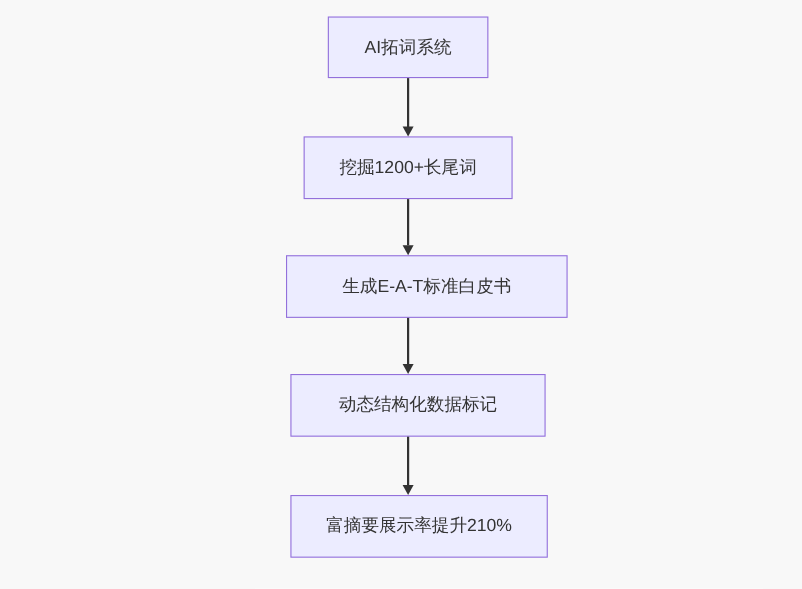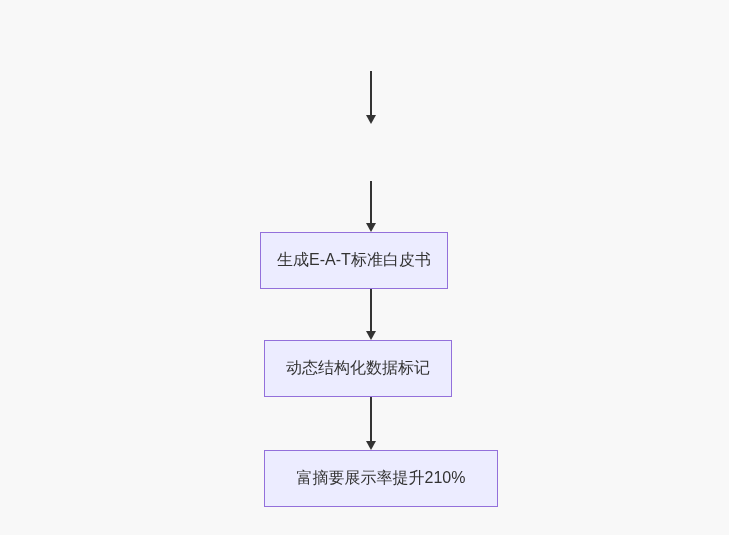--- a/index.html
+++ b/index.html
@@ -43,27 +43,33 @@
     border-left: 5px solid transparent;
     border-right: 5px solid transparent;
     border-top: 9px solid var(--arrow);
   }
 </style>
 </head>
 <body>
 
 <div class="canvas">
 
+  <div class="node" style="left:298px; top:15px;  width:146px; height:56px;">
+    <span>AI拓词系统</span>
+  </div>
 
+  <div class="node" style="left:276px; top:124px; width:190px; height:57px;">
+    <span>挖掘1200+长尾词</span>
+  </div>
 
-  <div class="node" style="left:260px; top:232px; width:188px; height:57px;">
+  <div class="node" style="left:260px; top:232px; width:256px; height:57px;">
     <span>生成E-A-T标准白皮书</span>
   </div>
 
-  <div class="node" style="left:264px; top:340px; width:188px; height:57px;">
+  <div class="node" style="left:264px; top:340px; width:232px; height:57px;">
     <span>动态结构化数据标记</span>
   </div>
 
   <div class="node" style="left:254px; top:450px; width:234px; height:57px;margin-left:10px;">
     <span>富摘要展示率提升210%</span>
   </div>
 
   <div class="edge-line" style="left:370px; top:71px;  height:45px;"></div>
   <div class="edge-head" style="left:366px; top:115px;"></div>
 

